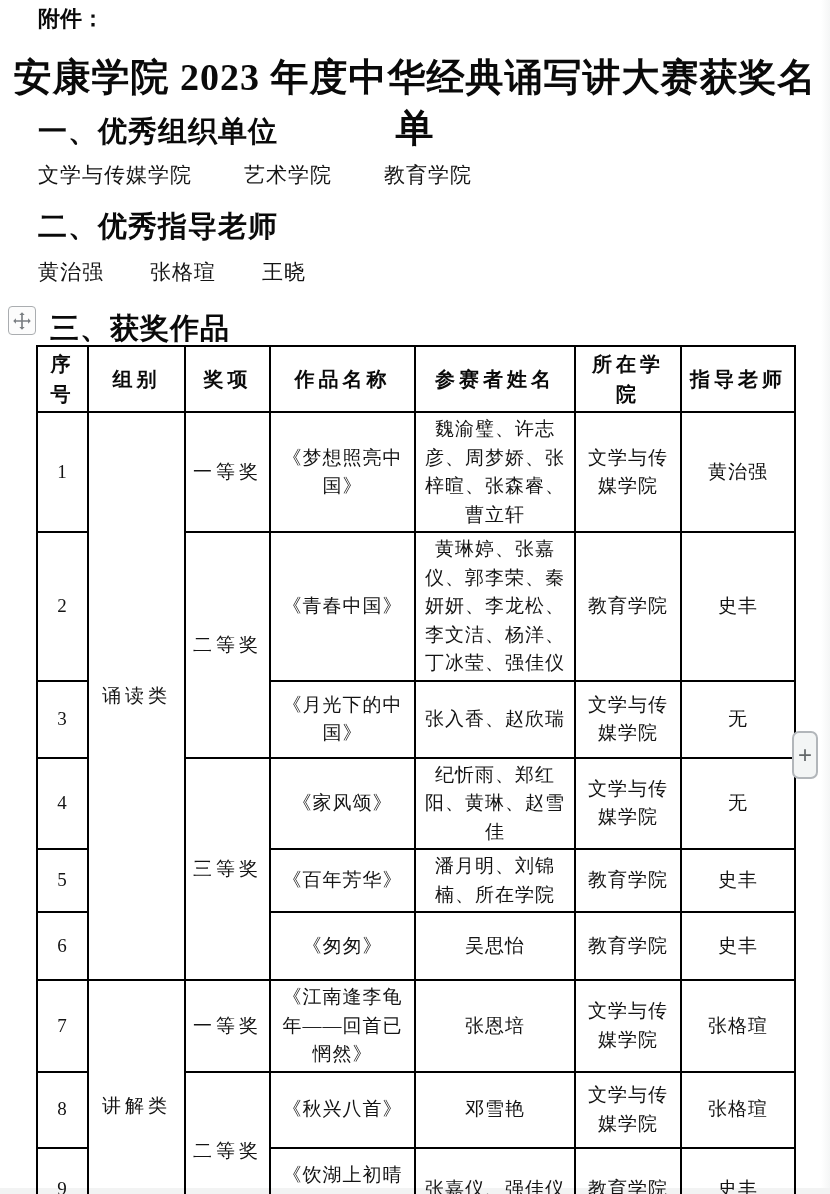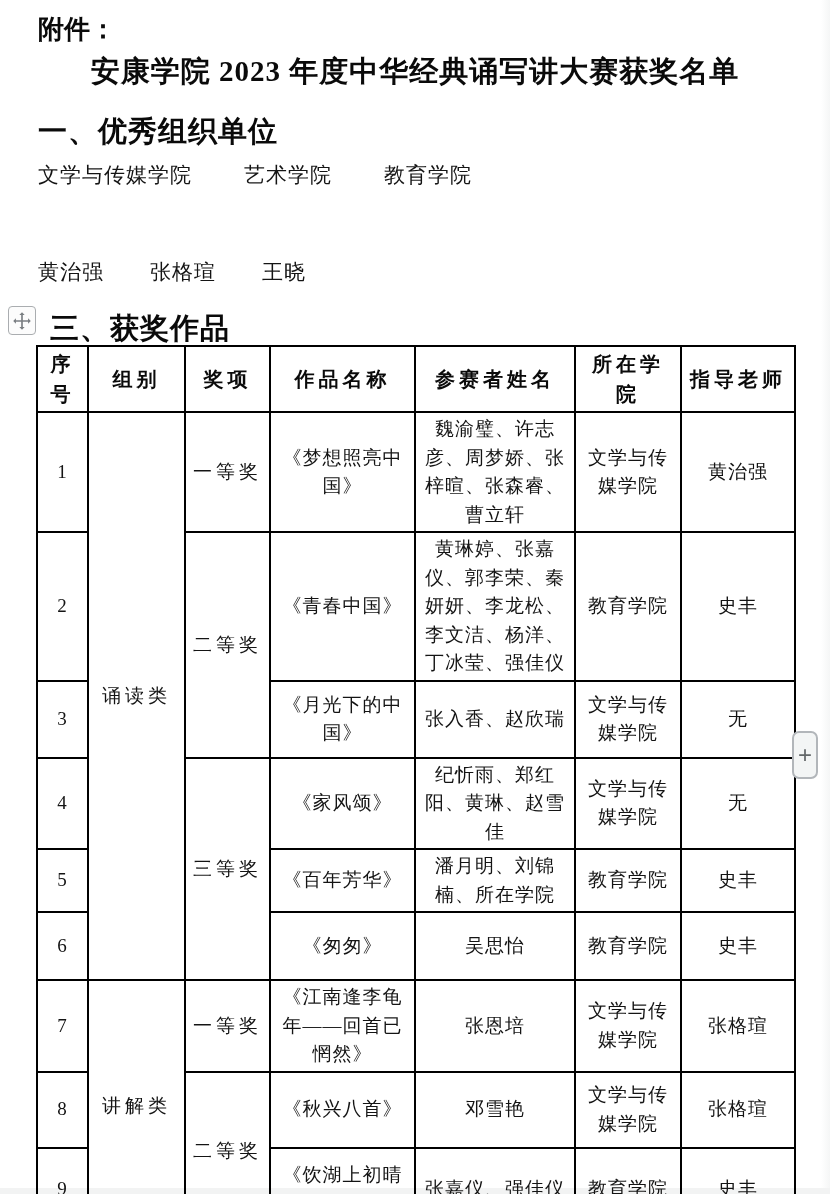--- a/index.html
+++ b/index.html
@@ -14,28 +14,28 @@
   }
   .edge-right {
     position:absolute; right:0; top:0; width:9px; height:100%;
     background:linear-gradient(to right,#ffffff,#f5f6f6);
   }
   .edge-bottom {
     position:absolute; left:0; bottom:0; width:100%; height:6px;
     background:#f2f3f3;
   }
   .attachment {
-    position:absolute; left:38px; top:12px;
+    position:absolute; left:38px; top:4px;
     font-family:"Liberation Sans","DejaVu Sans",sans-serif;
-    font-weight:bold; font-size:26px; color:#0a0a0a;
+    font-weight:bold; font-size:22px; color:#0a0a0a;
   }
   .doc-title {
     position:absolute; left:0; top:52px; width:100%;
     text-align:center;
-    font-weight:bold; font-size:29px; letter-spacing:1px; color:#0a0a0a;
+    font-weight:bold; font-size:38px; letter-spacing:1px; color:#0a0a0a;
   }
   .section-heading {
     position:absolute; left:38px;
     font-family:"Liberation Sans","DejaVu Sans",sans-serif;
     font-weight:bold; font-size:29px; letter-spacing:1px; color:#0a0a0a;
   }
   .heading-1 { top:112px; }
   .heading-2 { top:207px; }
   .heading-3 { top:309px; left:42px;margin-left:8px; }
   .inline-list {
@@ -97,20 +97,21 @@
   <div class="doc-title">安康学院 2023 年度中华经典诵写讲大赛获奖名单</div>
 
   <div class="section-heading heading-1">一、优秀组织单位</div>
 
   <div class="inline-list units-list">
     <span>文学与传媒学院</span>
     <span>艺术学院</span>
     <span>教育学院</span>
   </div>
 
+  <div class="section-heading heading-2">二、优秀指导老师</div>
 
   <div class="inline-list teachers-list">
     <span>黄治强</span>
     <span>张格瑄</span>
     <span>王晓</span>
   </div>
 
   <div class="move-handle">
     <span style="display:flex;">
       <svg viewBox="0 0 24 24" aria-hidden="true">

